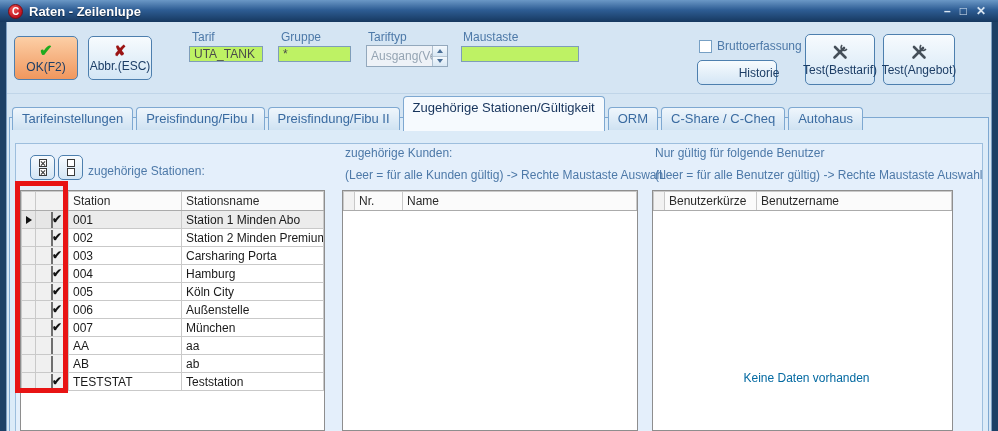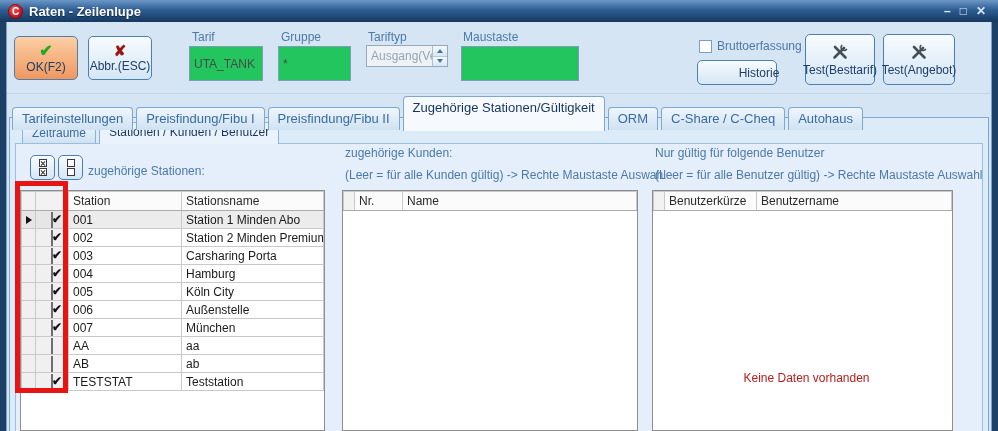--- a/index.html
+++ b/index.html
@@ -27,21 +27,21 @@
 
   .big-btn{position:absolute;z-index:10;border:1px solid #4d7fae;border-radius:5px;
     display:flex;flex-direction:column;align-items:center;justify-content:center;gap:1px;cursor:pointer;}
   .btn-blue{background:linear-gradient(180deg,#f7fbfe 0%,#d4e6f5 100%);}
   .btn-orange{background:linear-gradient(180deg,#fccfa6 0%,#f0975e 100%);}
   .big-btn .lbl{font-size:12px;color:#1d3e66;}
   .ico-check{color:#1faa1f;font-size:16px;font-weight:bold;line-height:16px;}
   .ico-x{color:#9b1414;font-size:15px;font-weight:bold;line-height:15px;}
 
   .fld-label{position:absolute;z-index:10;font-size:12px;color:#4d79a8;text-align:right;}
-  .fld-input{position:absolute;z-index:10;border:1px solid #7f9db9;background:#22c55e;height:35px;font-size:12px;color:#4a4a4a;padding:1px 4px;}
+  .fld-input{position:absolute;z-index:10;border:1px solid #7f9db9;background:#bef264;height:16px;font-size:12px;color:#4a4a4a;padding:1px 4px;}
   .spinner-box{position:absolute;z-index:10;height:22px;border:1px solid #93a8bc;background:#eef2f7;display:flex;align-items:stretch;}
   .spinner-text{flex:1;font-size:12px;color:#95a4b3;padding:3px 3px 0 4px;white-space:nowrap;overflow:hidden;}
   .spinner-btns{width:15px;border-left:1px solid #aebfcf;display:flex;flex-direction:column;}
   .spin{flex:1;background:linear-gradient(180deg,#f4f9fd,#d8e7f3);display:flex;align-items:center;justify-content:center;cursor:pointer;}
   .spin + .spin{border-top:1px solid #b8c8d6;}
   .tri-up{width:0;height:0;border-left:3px solid transparent;border-right:3px solid transparent;border-bottom:4px solid #4a6f97;}
   .tri-down{width:0;height:0;border-left:3px solid transparent;border-right:3px solid transparent;border-top:4px solid #4a6f97;}
 
   .cbx13{width:13px;height:13px;border:1px solid #77a0c4;background:#fff;display:inline-block;}
   .brutto{position:absolute;left:699px;top:39px;z-index:10;display:flex;align-items:center;gap:5px;}
@@ -84,21 +84,21 @@
   .grid th,.grid td{border:1px solid #c9c9c9;height:18px;font-size:12px;padding:0 4px;
     overflow:hidden;white-space:nowrap;color:#1a1a1a;font-weight:normal;text-align:left;}
   .grid th{background:#fbfbfb;height:19px;border-bottom:1px solid #ababab;color:#2a2a2a;}
   .grid td.sel{background:#f0f0f0;padding:0;text-align:center;}
   .grid th.sel{background:#f2f2f2;padding:0;}
   tr.current td{background:#ececec;}
   tr.current td.sel{background:#e6e6e6;}
   .arrow{display:inline-block;width:0;height:0;border-top:4px solid transparent;border-bottom:4px solid transparent;border-left:6px solid #111;}
   .row-cbx{position:relative;width:13px;height:13px;border:1px solid #6e6e6e;background:#fff;margin:0 auto;cursor:pointer;}
   .row-cbx.checked::after{content:"\2714";position:absolute;left:0px;top:-1px;font-size:12px;font-weight:bold;color:#111;}
-  .empty-text{position:absolute;left:8px;right:0;top:180px;text-align:center;font-size:12px;color:#b91c1c;z-index:11;}
+  .empty-text{position:absolute;left:8px;right:0;top:180px;text-align:center;font-size:12px;color:#0369a1;z-index:11;}
 
   
   .red-annot{position:absolute;left:15px;top:181px;width:53px;height:212px;border:5px solid #e81414;z-index:50;pointer-events:none;}
 </style>
 </head>
 <body>
 
 <div class="window">
 
   <div class="titlebar">
@@ -177,24 +177,20 @@
     <div class="tab">Tarifeinstellungen</div>
     <div class="tab">Preisfindung/Fibu I</div>
     <div class="tab">Preisfindung/Fibu II</div>
     <div class="tab active">Zugehörige Stationen/Gültigkeit</div>
     <div class="tab">ORM</div>
     <div class="tab">C-Share / C-Cheq</div>
     <div class="tab">Autohaus</div>
   </div>
 
   <div class="tab-content">
-    <div class="subtabstrip">
-      <div class="subtab">Zeiträume</div>
-      <div class="subtab active">Stationen / Kunden / Benutzer</div>
-    </div>
     <div class="subtab-content"></div>
   </div>
 
   <div class="mini-btn" style="left:30px;top:155px;">
     <span class="sq x"></span>
     <span class="sq x"></span>
   </div>
   <div class="mini-btn" style="left:58px;top:155px;">
     <span class="sq"></span>
     <span class="sq"></span>

